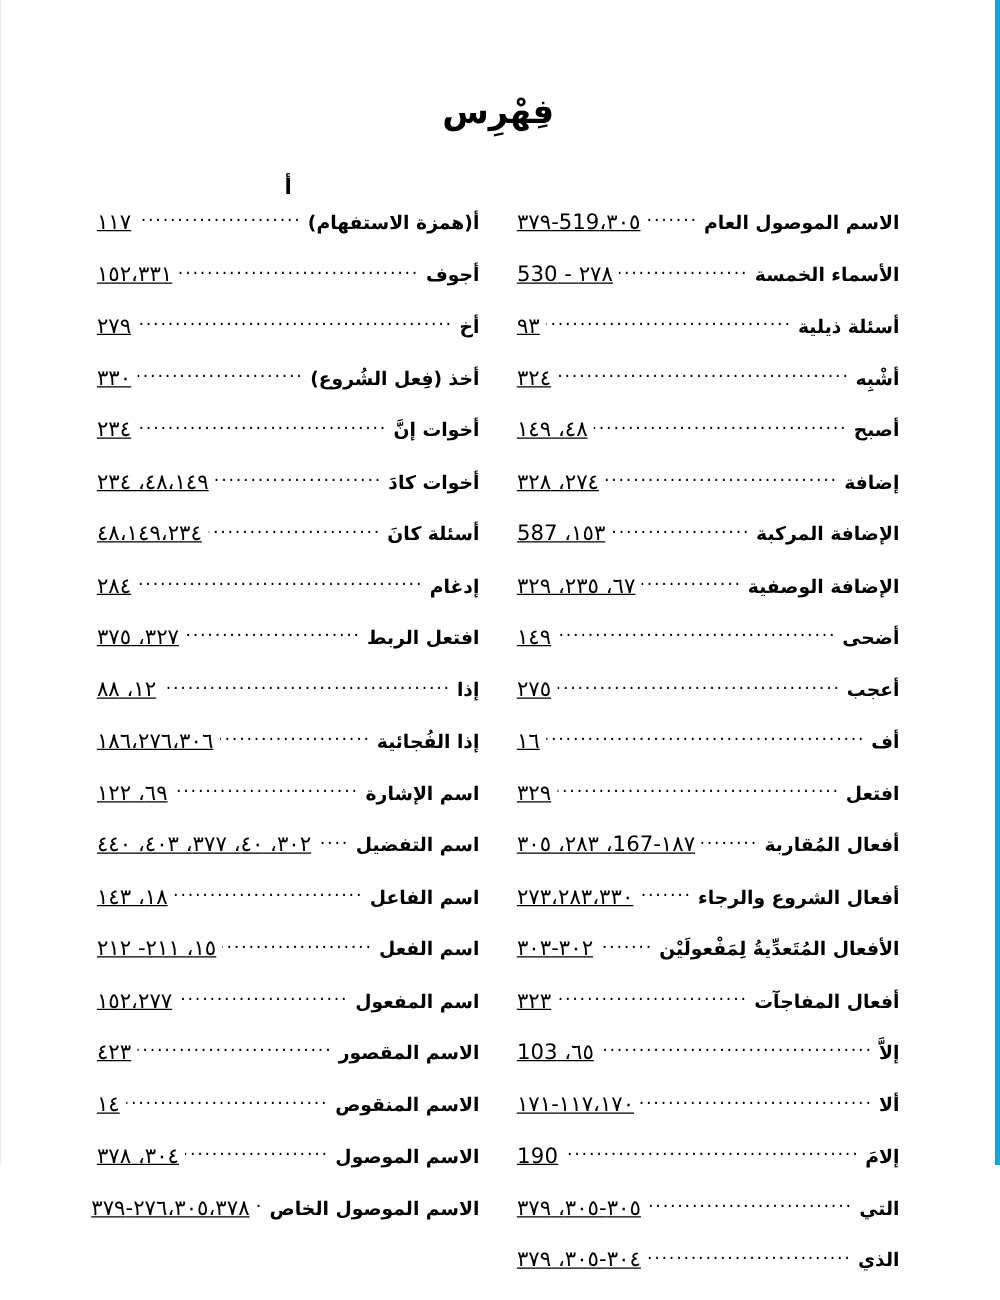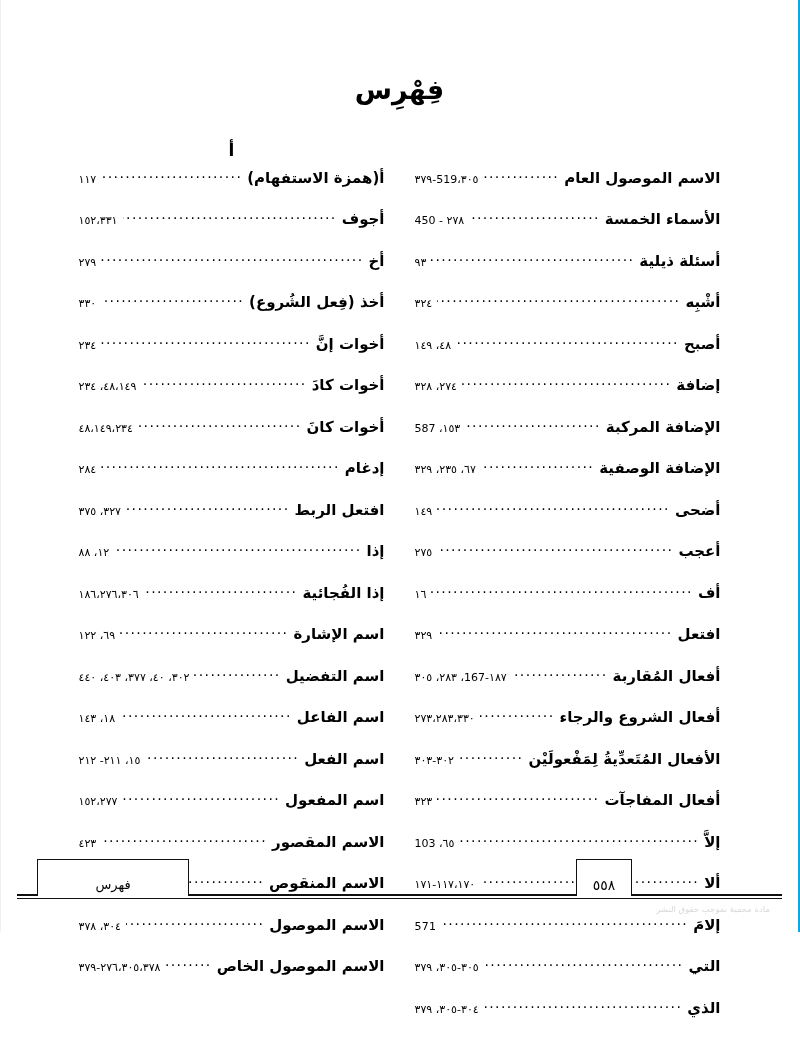--- a/index.html
+++ b/index.html
@@ -10,21 +10,21 @@
     background:#ffffff;
     font-family:"DejaVu Sans","Liberation Sans",sans-serif;
     overflow:hidden;
   }
 
   .page {
     position:relative;
     width:800px; height:932px;
     background:#fff;
     border-left:1px solid #f0f0f0;
-    border-right:2px solid #0ea5e9;
+    border-right:4px solid #0ea5e9;
   }
 
   
   .page-title {
     position:absolute;
     top:74px; left:0; right:0;
     text-align:center;
     font-size:27px;
     font-weight:700;
     color:#000;
@@ -90,23 +90,24 @@
     right:0; bottom:0.12em;
     letter-spacing:1.4px;
     font-size:14px;
     color:#000;
     white-space:nowrap;
   }
   .entry .pages {
     flex:0 0 auto;
     direction:rtl;
     unicode-bidi:embed;
-    font-size:11px;
+    font-size:17px;
     letter-spacing:0.2px;
     padding-right:2px;
+    text-decoration:underline;
   }
 
   
   .footer {
     position:absolute;
     left:0; right:0;
     bottom:0;
     height:100px;
   }
   .footer-rule {
@@ -195,21 +196,21 @@
             <span class="term">أخوات إنَّ</span>
             <span class="leader"></span>
             <span class="pages">٢٣٤</span>
           </div>
           <div class="entry">
             <span class="term">أخوات كادَ</span>
             <span class="leader"></span>
             <span class="pages">٤٨،١٤٩، ٢٣٤</span>
           </div>
           <div class="entry">
-            <span class="term">أخوات كانَ</span>
+            <span class="term">أسئلة كانَ</span>
             <span class="leader"></span>
             <span class="pages">٤٨،١٤٩،٢٣٤</span>
           </div>
           <div class="entry">
             <span class="term">إدغام</span>
             <span class="leader"></span>
             <span class="pages">٢٨٤</span>
           </div>
           <div class="entry">
             <span class="term">افتعل الربط</span>
@@ -278,21 +279,21 @@
       <div class="section-spacer"></div>
       <div id="left-entries">
           <div class="entry">
             <span class="term">الاسم الموصول العام</span>
             <span class="leader"></span>
             <span class="pages">٣٠٥،519-٣٧٩</span>
           </div>
           <div class="entry">
             <span class="term">الأسماء الخمسة</span>
             <span class="leader"></span>
-            <span class="pages">٢٧٨ - 450</span>
+            <span class="pages">٢٧٨ - 530</span>
           </div>
           <div class="entry">
             <span class="term">أسئلة ذيلية</span>
             <span class="leader"></span>
             <span class="pages">٩٣</span>
           </div>
           <div class="entry">
             <span class="term">أشْبِه</span>
             <span class="leader"></span>
             <span class="pages">٣٢٤</span>
@@ -363,44 +364,31 @@
             <span class="pages">٦٥، 103</span>
           </div>
           <div class="entry">
             <span class="term">ألا</span>
             <span class="leader"></span>
             <span class="pages">١١٧،١٧٠-١٧١</span>
           </div>
           <div class="entry">
             <span class="term">إلامَ</span>
             <span class="leader"></span>
-            <span class="pages">571</span>
+            <span class="pages">190</span>
           </div>
           <div class="entry">
             <span class="term">التي</span>
             <span class="leader"></span>
             <span class="pages">٣٠٥-٣٠٥، ٣٧٩</span>
           </div>
           <div class="entry">
             <span class="term">الذي</span>
             <span class="leader"></span>
             <span class="pages">٣٠٤-٣٠٥، ٣٧٩</span>
           </div>
         </div>
     </div>
 
   </div>
 
-  <div class="footer">
-    <div class="footer-rule"></div>
-
-    <div class="tab tab-left">
-      <span class="tab-label">فهرس</span>
-    </div>
-
-    <div class="tab tab-right">
-      <span class="page-number">٥٥٨</span>
-    </div>
-
-    <div class="watermark">مادة محمية بموجب حقوق النشر</div>
-  </div>
 
 </div>
 
 </body></html>

